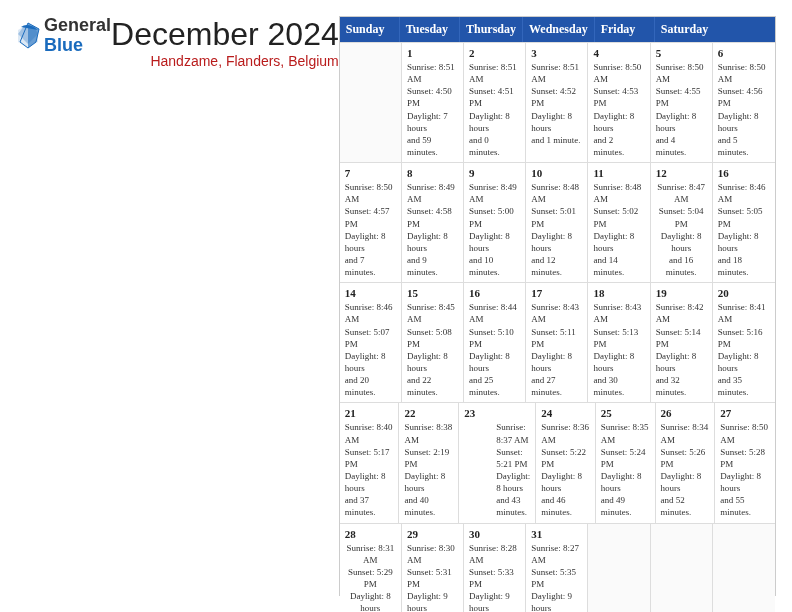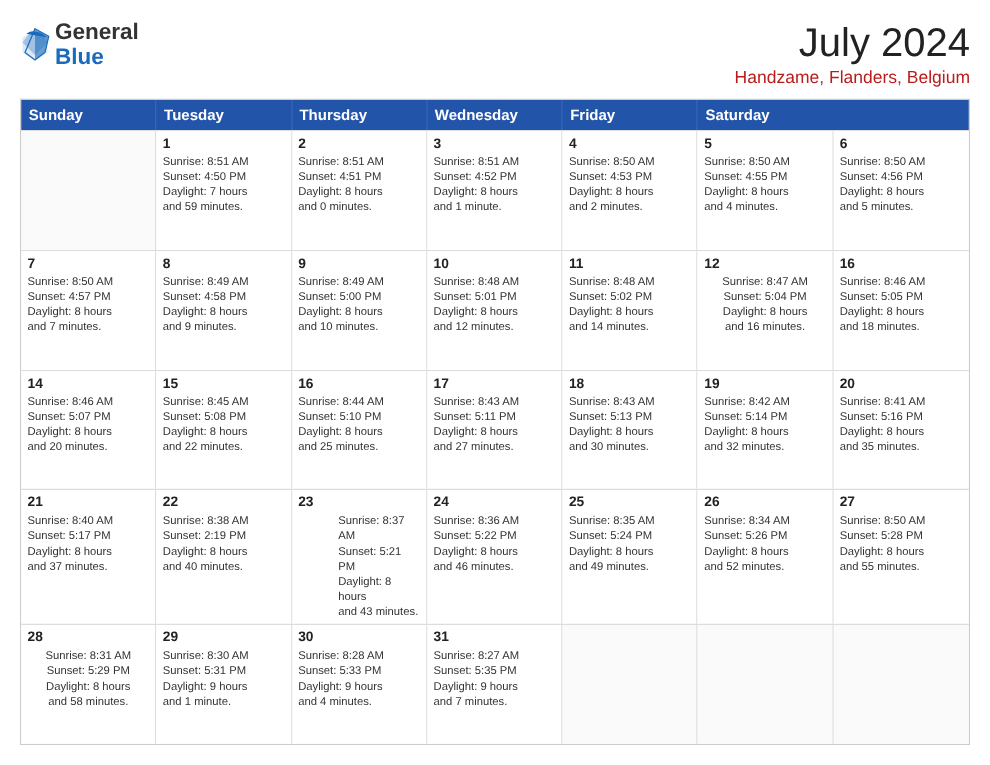--- a/index.html
+++ b/index.html
@@ -8,21 +8,21 @@
       background: #fff;
       width: 792px;
       height: 612px;
       overflow: hidden;
     }
     .page {
       width: 792px;
       height: 612px;
       padding: 16px;
       display: flex;
-      flex-direction: column;
+      flex-direction: row;
     }
     .header {
       display: flex;
       justify-content: space-between;
       align-items: flex-start;
       margin-bottom: 10px;
     }
     .logo {
       display: flex;
       align-items: center;
@@ -49,20 +49,21 @@
     }
     .subtitle {
       font-size: 14px;
       color: #b91c1c;
     }
     .calendar {
       flex: 1;
       display: flex;
       flex-direction: column;
       border: 1px solid #ccc;
+      font-family: Liberation Serif, serif;
     }
     .cal-header {
       display: grid;
       grid-template-columns: repeat(7, 1fr);
       background: #2255aa;
     }
     .cal-header-cell {
       color: #fff;
       font-size: 12px;
       font-weight: bold;
@@ -116,21 +117,21 @@
         <path d="M12,1 L23,7 L20,20 L12,26" fill="#1a6bbd" opacity="0.6"></path>
         <path d="M12,1 L23,7 L20,20 L12,26 L4,20 Z" fill="none" stroke="#1a6bbd" stroke-width="1"></path>
         <path d="M5,5 Q12,0 22,8" fill="#1a6bbd" stroke="none"></path>
       </svg>
       <div class="logo-text">
         <div><span class="logo-general">General</span></div>
         <div><span class="logo-blue">Blue</span></div>
       </div>
     </div>
     <div class="title-block">
-      <div class="month-title">July 2024</div>
+      <div class="month-title">December 2024</div>
       <div class="subtitle">Handzame, Flanders, Belgium</div>
     </div>
   </div>
   <div class="calendar">
     <div class="cal-header" id="cal-header">
         <div class="cal-header-cell">Sunday</div>
         <div class="cal-header-cell">Tuesday</div>
         <div class="cal-header-cell">Thursday</div>
         <div class="cal-header-cell">Wednesday</div>
         <div class="cal-header-cell">Friday</div>

